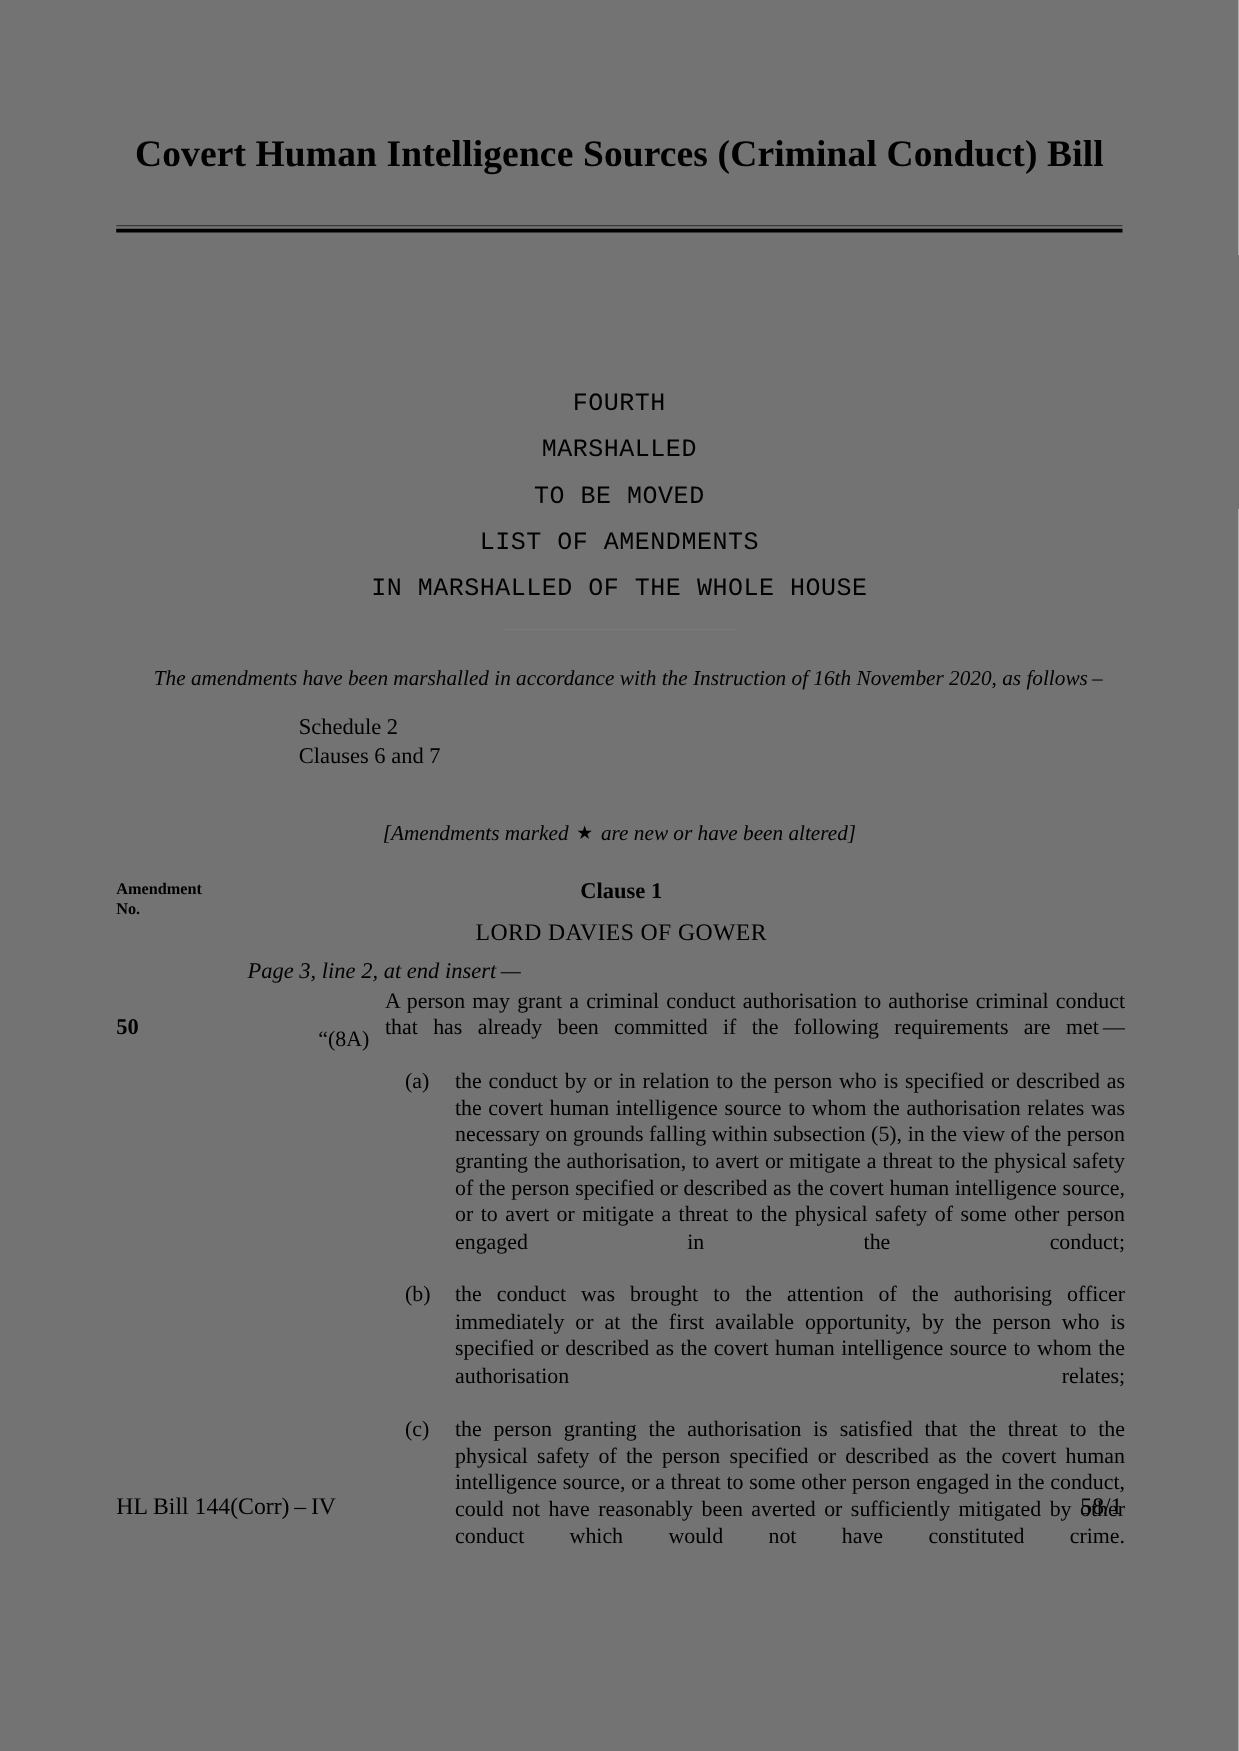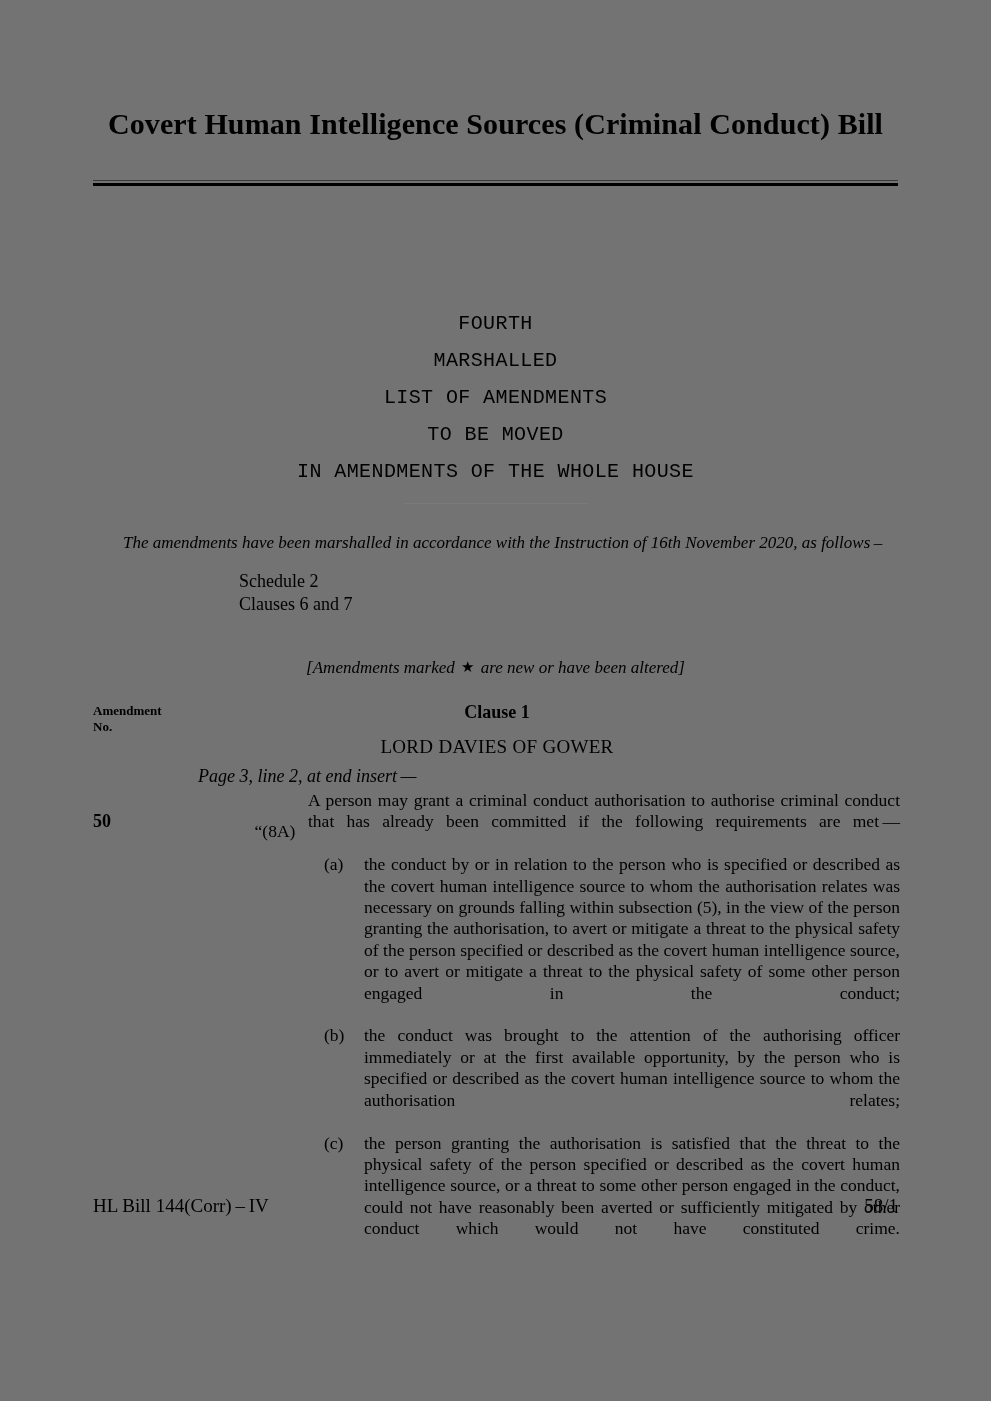--- a/index.html
+++ b/index.html
@@ -248,23 +248,23 @@
 
   <div class="rule-double">
     <div class="thin"></div>
     <div class="gap"></div>
     <div class="thick"></div>
   </div>
 
   <div class="heading-stack">
     <div class="hline">FOURTH</div>
     <div class="hline">MARSHALLED</div>
+    <div class="hline">TO BE MOVED</div>
     <div class="hline">LIST OF AMENDMENTS</div>
-    <div class="hline">TO BE MOVED</div>
-    <div class="hline">IN AMENDMENTS OF THE WHOLE HOUSE</div>
+    <div class="hline">IN MARSHALLED OF THE WHOLE HOUSE</div>
   </div>
 
   <div class="rule-short"></div>
 
   <div class="instruction">The amendments have been marshalled in accordance with the Instruction of 16th November 2020, as follows –</div>
 
   <div class="clause-cols">
     <div class="col">
       <div class="citem">Schedule 2</div>
       <div class="citem">Clauses 6 and 7</div>

